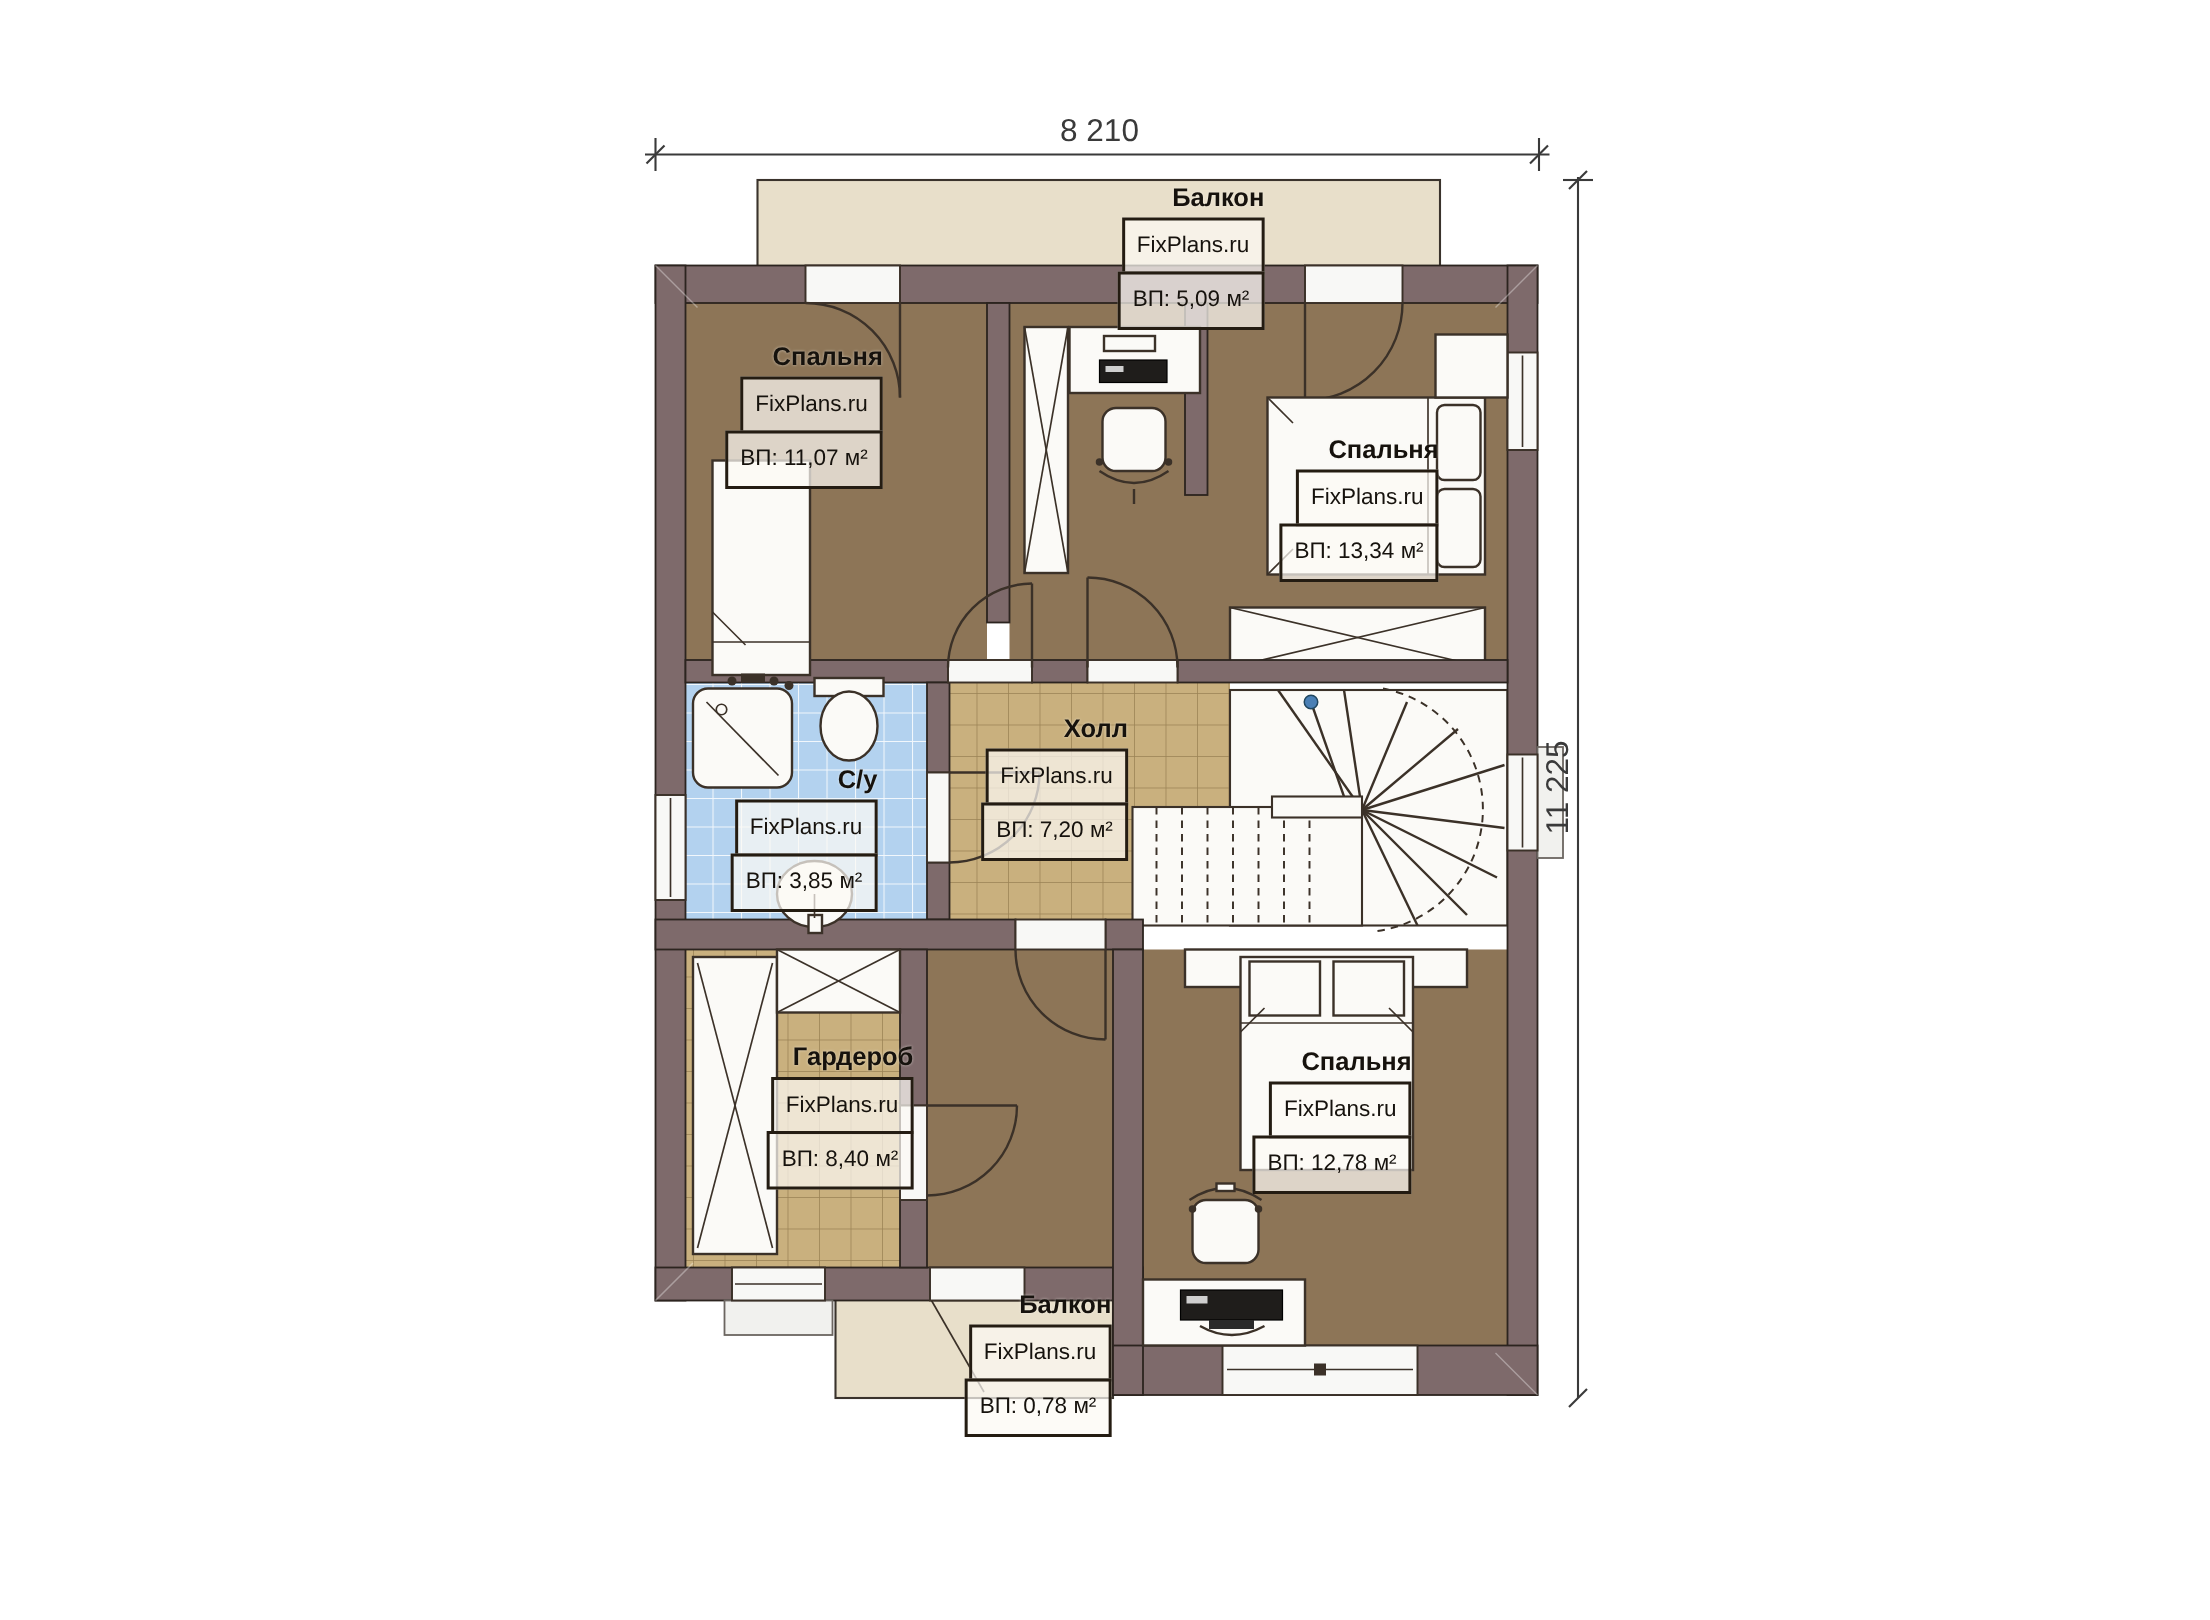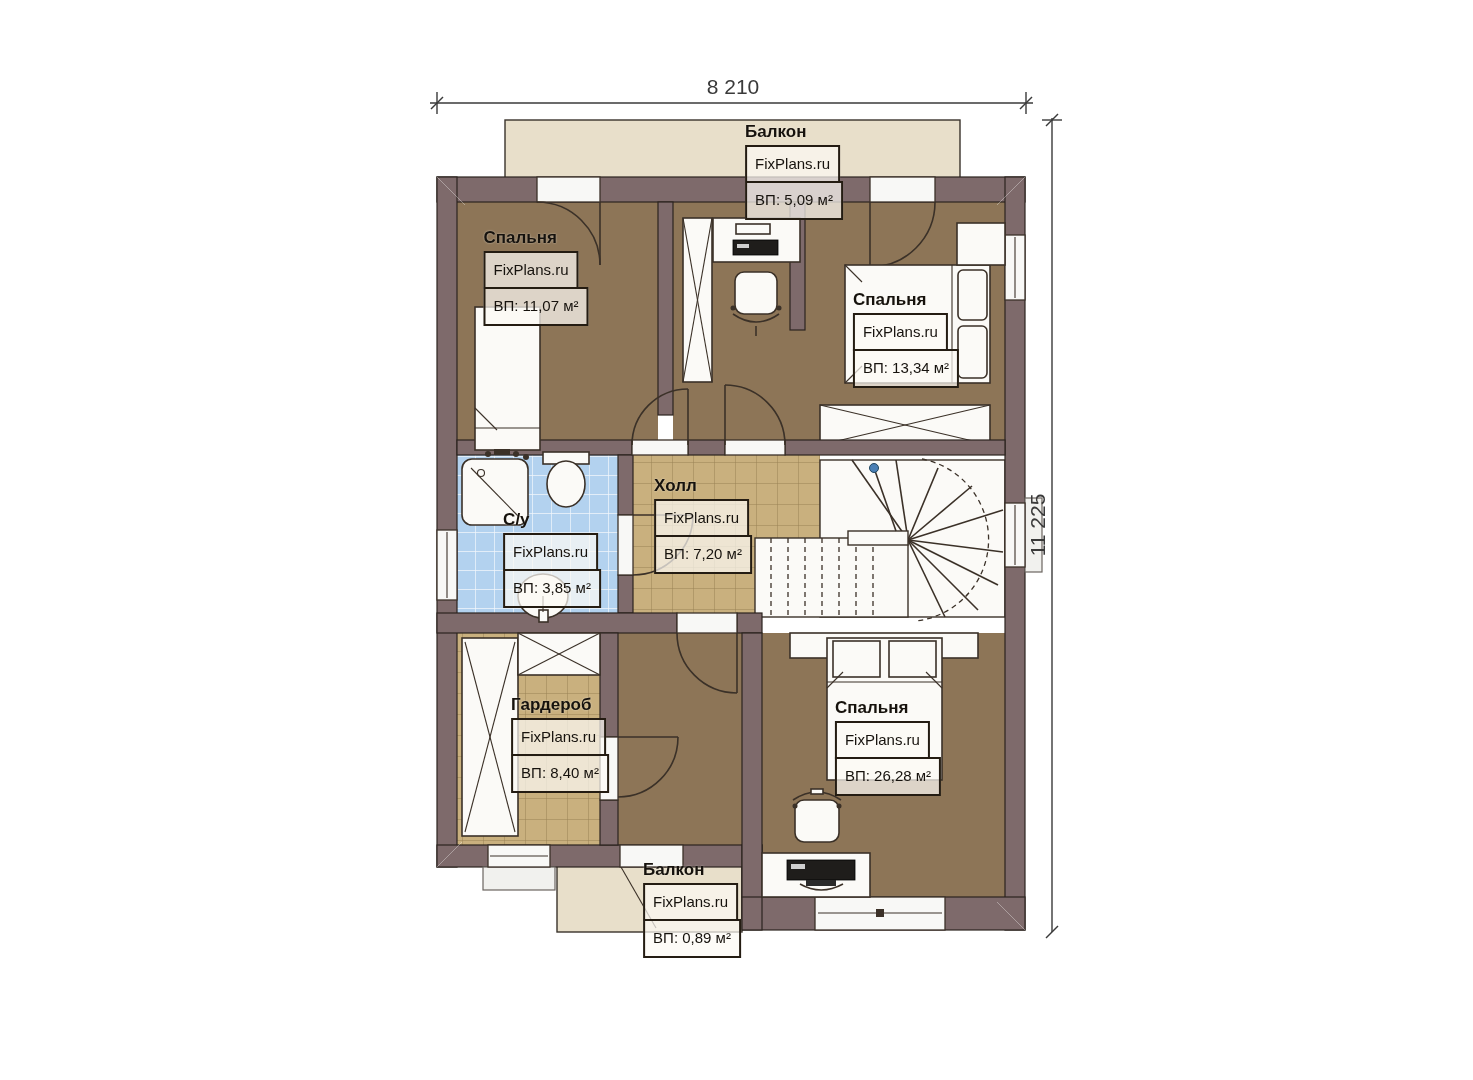--- a/index.html
+++ b/index.html
@@ -16,21 +16,21 @@
   .wall { stroke:#2c241f; stroke-width:1.2; }
   .fixture { fill:#fbfaf7; stroke:#3b3128; stroke-width:1.6; }
   .darkdev { fill:#1f1d1b; stroke:#000; stroke-width:0.8; }
   .sill { fill:#f1f1ee; stroke:#6b6560; stroke-width:1.2; }
   .winwhite { fill:#f8f8f6; stroke:#3b3128; stroke-width:1.3; }
   .dimline { stroke:#3a3a3a; stroke-width:1.4; fill:none; }
   .dimtext { font:21px "Liberation Sans", sans-serif; fill:#3a3a3a; }
 
   
   .room-label {
-    position:absolute; display:flex; flex-direction:column; align-items:flex-start;
+    position:absolute; display:flex; flex-direction:column; align-items:flex-end;
     transform:translateX(-50%); z-index:5; pointer-events:none;
   }
   .room-name {
     font-weight:bold; font-size:17px; color:#16120d; margin-bottom:3px;
     text-shadow:0 0 2px rgba(250,248,240,0.6); white-space:nowrap;
   }
   .room-box {
     border:2px solid #241c12; background:rgba(252,250,244,0.72);
     font-size:15px; color:#16120d; padding:7px 8px; white-space:nowrap;
     line-height:1.35;
@@ -338,43 +338,43 @@
     <div class="room-box">FixPlans.ru</div>
     <div class="room-box">ВП: 11,07 м²</div>
   </div>
 
   <div class="room-label" style="left:906px; top:290px;">
     <div class="room-name">Спальня</div>
     <div class="room-box">FixPlans.ru</div>
     <div class="room-box">ВП: 13,34 м²</div>
   </div>
 
-  <div class="room-label" style="left:552px; top:510px;">
+  <div class="room-label" style="left:536px; top:510px;">
     <div class="room-name">С/у</div>
     <div class="room-box">FixPlans.ru</div>
     <div class="room-box">ВП: 3,85 м²</div>
   </div>
 
   <div class="room-label" style="left:703px; top:476px;">
     <div class="room-name">Холл</div>
     <div class="room-box">FixPlans.ru</div>
     <div class="room-box">ВП: 7,20 м²</div>
   </div>
 
   <div class="room-label" style="left:560px; top:695px;">
     <div class="room-name">Гардероб</div>
     <div class="room-box">FixPlans.ru</div>
     <div class="room-box">ВП: 8,40 м²</div>
   </div>
 
   <div class="room-label" style="left:888px; top:698px;">
     <div class="room-name">Спальня</div>
     <div class="room-box">FixPlans.ru</div>
-    <div class="room-box">ВП: 26,28 м²</div>
+    <div class="room-box">ВП: 12,78 м²</div>
   </div>
 
   <div class="room-label" style="left:692px; top:860px;">
     <div class="room-name">Балкон</div>
     <div class="room-box">FixPlans.ru</div>
-    <div class="room-box">ВП: 0,89 м²</div>
+    <div class="room-box">ВП: 0,78 м²</div>
   </div>
 
 </div>
 
 </body></html>

